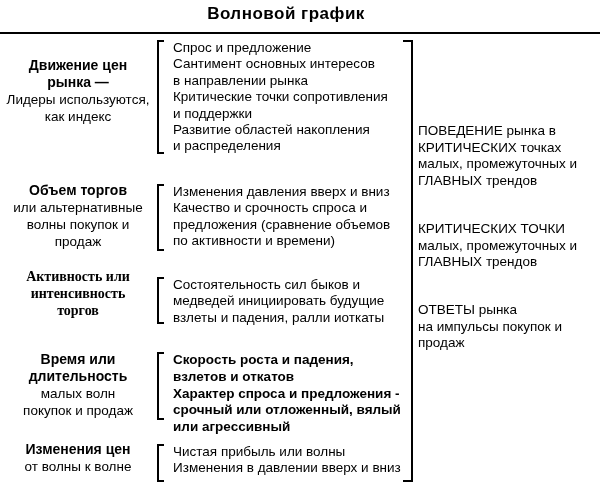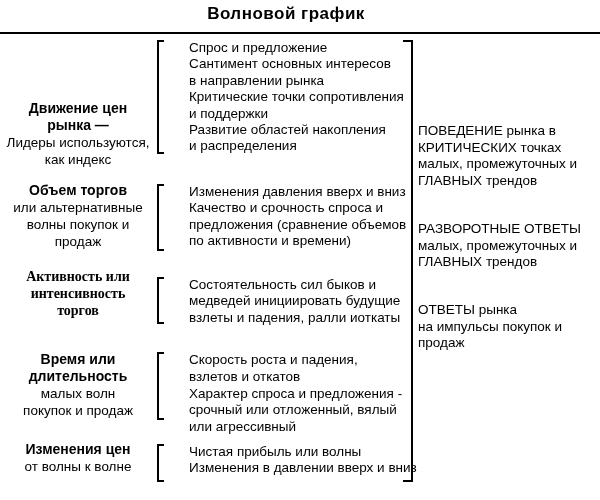--- a/index.html
+++ b/index.html
@@ -52,33 +52,33 @@
   .group { position: absolute; left: 157px; }
   .lbracket {
     position: absolute;
     left: 0;
     top: 0;
     width: 7px;
     border: 2px solid #000000;
     border-right: none;
   }
   .points {
-    margin-left: 32px;
+    margin-left: 16px;
     font-size: 13.5px;
     line-height: 16.4px;
     white-space: pre-line;
     width: 236px;
   }
   #grp1 { top: 40px; }  #grp1 .lbracket { height: 114px; }
   #grp2 { top: 184px; } #grp2 .lbracket { height: 67px; }
   #grp3 { top: 277px; } #grp3 .lbracket { height: 47px; }
   #grp4 { top: 352px; } #grp4 .lbracket { height: 68px; }
-  #grp4 .points { line-height: 16.8px; }
+  #grp4 .points { line-height: 16.8px; font-weight: bold; }
   #grp5 { top: 444px; } #grp5 .lbracket { height: 38px; }
-  #lbl1 { top: 57px; margin-top: 43px; }
+  #lbl1 { top: 57px; }
   #lbl2 { top: 182px; }
   #lbl3 { top: 268px; font-family: Liberation Serif, serif; }
   #lbl4 { top: 351px; }
   #lbl5 { top: 441px; }
   .big-bracket {
     position: absolute;
     left: 403px;
     top: 40px;
     width: 10px;
     height: 442px;
@@ -171,20 +171,20 @@
     <div class="points">Чистая прибыль или волны
 Изменения в давлении вверх и вниз</div>
   </div>
 
   <div class="big-bracket"></div>
 
   <div class="note" id="note1">ПОВЕДЕНИЕ рынка в
 КРИТИЧЕСКИХ точках
 малых, промежуточных и
 ГЛАВНЫХ трендов</div>
-  <div class="note" id="note2">РАЗВОРОТНЫЕ ОТВЕТЫ
+  <div class="note" id="note2">КРИТИЧЕСКИХ ТОЧКИ
 малых, промежуточных и
 ГЛАВНЫХ трендов</div>
   <div class="note" id="note3">ОТВЕТЫ рынка
 на импульсы покупок и
 продаж</div>
 
 </div>
 
 </body></html>

